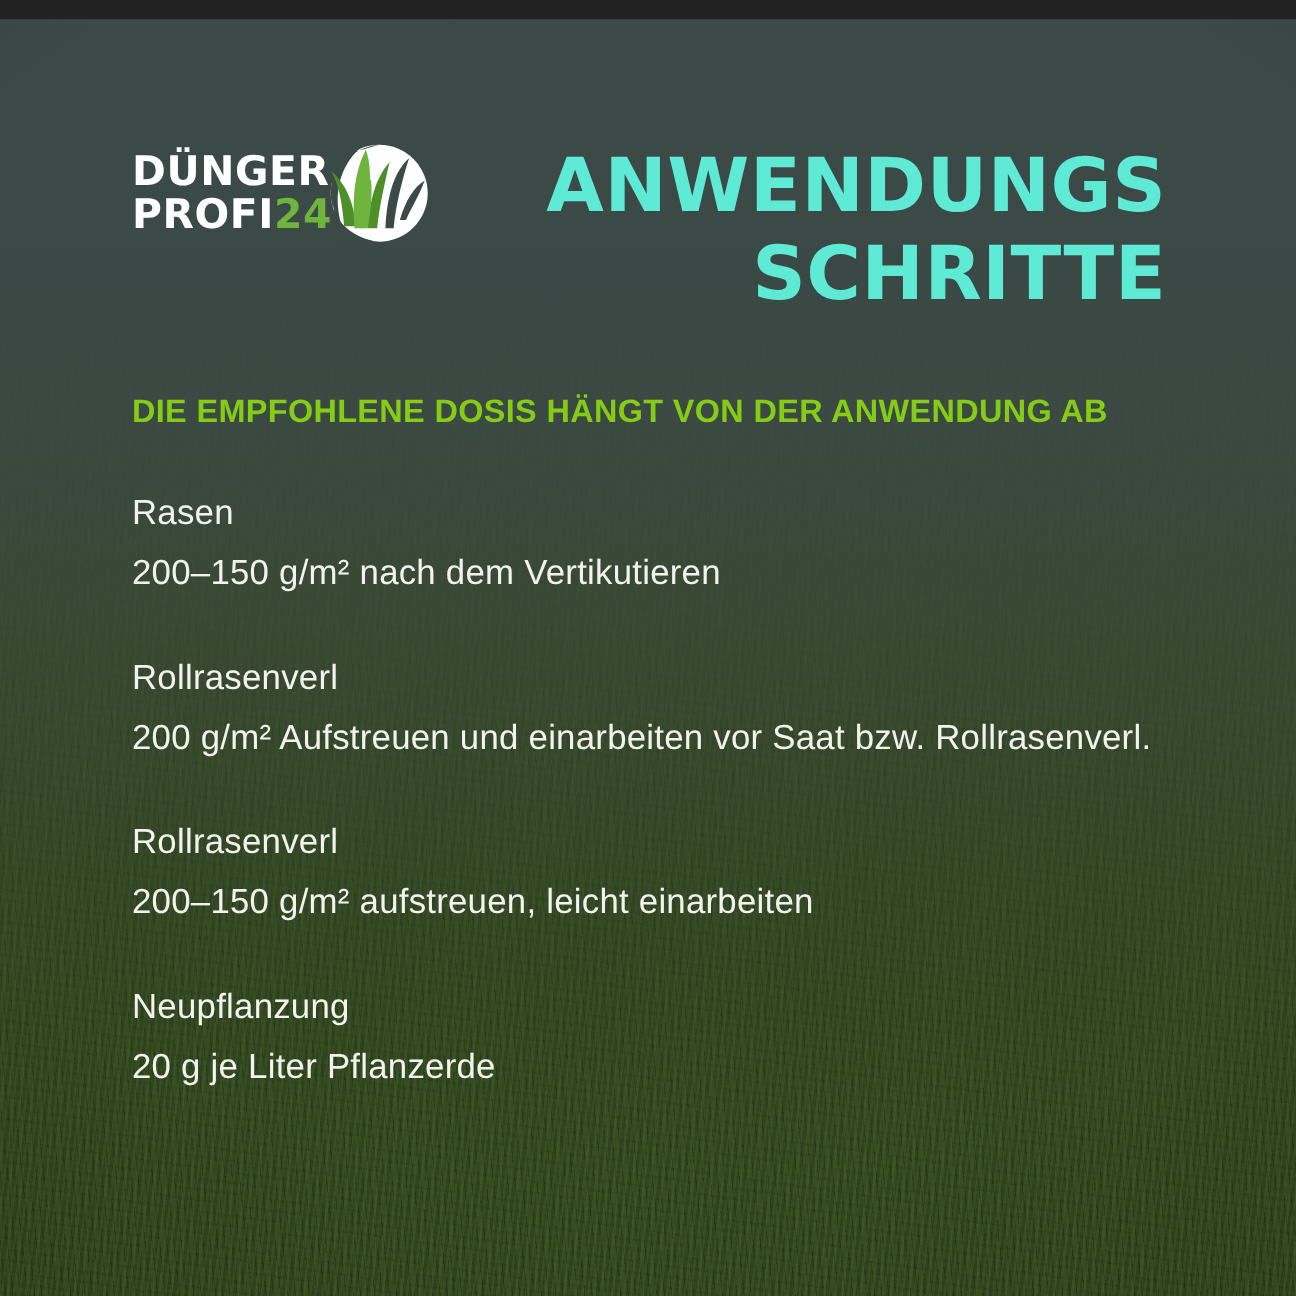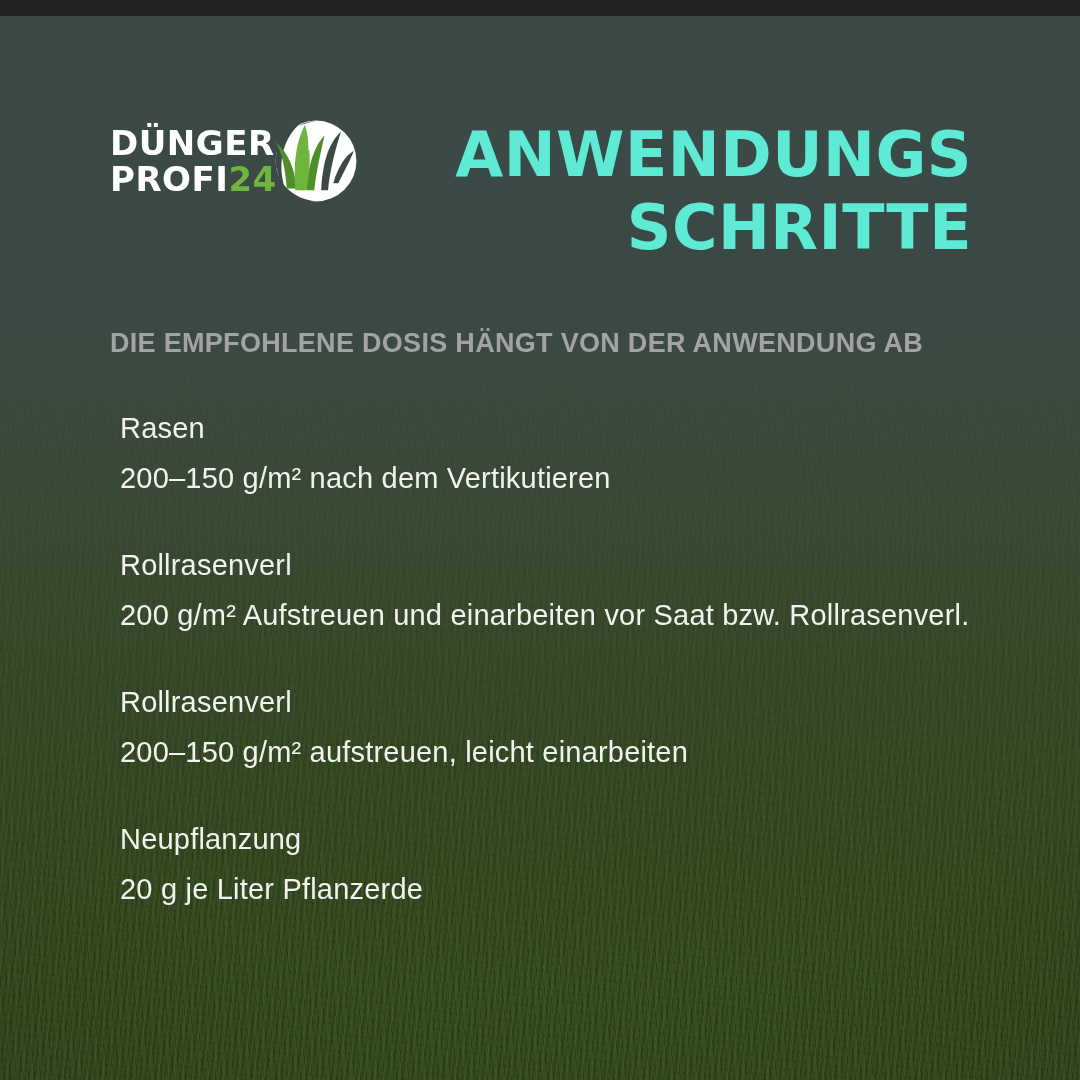--- a/index.html
+++ b/index.html
@@ -57,27 +57,27 @@
     font-family:"DejaVu Sans","Liberation Sans",sans-serif;
     font-weight:bold;color:#5eead4;
     font-size:62px;line-height:73px;letter-spacing:0.5px;
     white-space:nowrap;
   }
 
   
   .subtitle{
     position:absolute;left:110px;top:312px;right:90px;
     font-family:"Liberation Sans",sans-serif;
-    font-weight:bold;color:#a3a3a3;
+    font-weight:bold;color:#84cc16;
     font-size:27px;letter-spacing:0.3px;
     white-space:nowrap;
   }
 
   
-  .sections{position:absolute;left:120px;top:387px;right:70px;}
+  .sections{position:absolute;left:110px;top:387px;right:70px;}
   .section{margin-bottom:37px;}
   .section-heading,
   .section-detail{
     font-family:"Liberation Sans",sans-serif;
     font-weight:400;color:#f2f3ee;
     font-size:29px;line-height:50px;
     letter-spacing:0.2px;
     white-space:nowrap;
   }
 </style>

